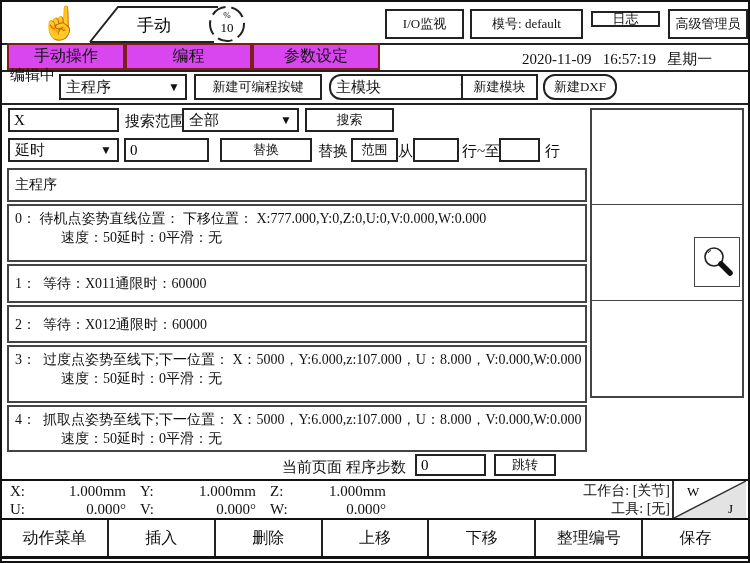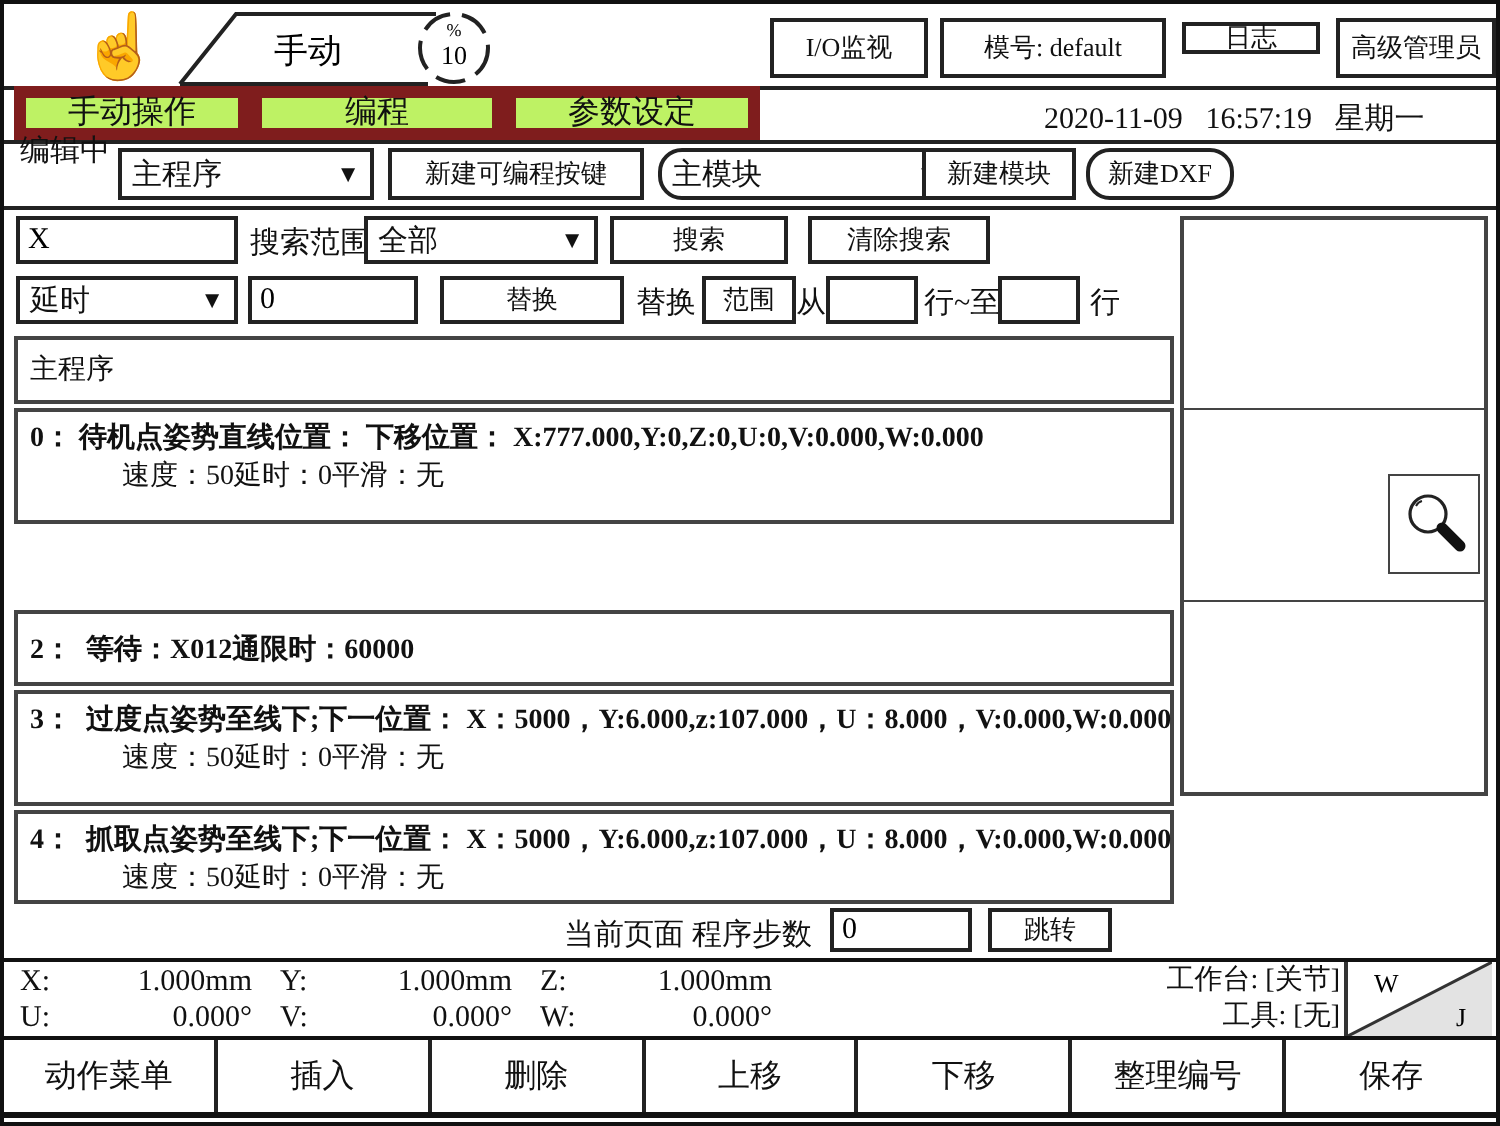--- a/index.html
+++ b/index.html
@@ -21,28 +21,28 @@
     font-size:15px;padding:0 5px;box-sizing:border-box;
   }
   .sel .arrow{font-size:12px;}
   .inp{
     position:absolute;border:2px solid #222;background:#fff;
     font-family:inherit;font-size:15px;padding:0 4px;box-sizing:border-box;outline:none;
   }
   .lbl{position:absolute;font-size:15px;white-space:nowrap;}
   .hline{position:absolute;left:0;width:100%;background:#222;height:2px;}
   .tab{
-    position:absolute;top:41px;height:27px;border:6px solid #7f1d1d;background:#bef264;
+    position:absolute;top:41px;height:27px;border:2px solid #7f1d1d;background:#d946ef;
     display:flex;align-items:center;justify-content:center;font-size:16px;box-sizing:border-box;
   }
   .listbox{
     position:absolute;left:5px;width:580px;border:2px solid #444;background:#fff;
     box-sizing:border-box;font-size:14px;
   }
-  .listbox .l1{white-space:pre;padding:4px 0 0 6px;font-weight:bold;}
+  .listbox .l1{white-space:pre;padding:4px 0 0 6px;}
   .listbox .l2{white-space:pre;padding:1px 0 0 52px;}
   #right-panel{
     position:absolute;left:588px;top:106px;width:154px;height:290px;
     border:2px solid #444;box-sizing:border-box;background:#fff;
   }
   #right-panel .cell{box-sizing:border-box;width:100%;}
   #status-bar{
     position:absolute;left:0;top:477px;width:100%;height:41px;
     border-top:2px solid #111;border-bottom:2px solid #111;box-sizing:border-box;background:#fff;
   }
@@ -108,41 +108,43 @@
 
   <div class="hline" style="top:101px;"></div>
 
   <input class="inp" style="left: 6px; top: 106px; width: 111px; height: 24px;" value="X">
   <div class="lbl" style="left:123px;top:110px;">搜索范围</div>
   <div class="sel" style="left:180px;top:106px;width:117px;height:24px;">
     <span>全部</span>
     <span class="arrow">▼</span>
   </div>
   <div class="btn" style="left:303px;top:106px;width:89px;height:24px;">搜索</div>
-  <div class="btn" style="left:402px;top:106px;width:91px;height:24px;">清除搜索</div>
 
   <div class="sel" style="left:6px;top:136px;width:111px;height:24px;">
     <span>延时</span>
     <span class="arrow">▼</span>
   </div>
   <input class="inp" style="left: 122px; top: 136px; width: 85px; height: 24px;" value="0">
   <div class="btn" style="left:218px;top:136px;width:92px;height:24px;">替换</div>
   <div class="lbl" style="left:316px;top:140px;">替换</div>
   <div class="btn" style="left:349px;top:136px;width:47px;height:24px;">范围</div>
   <div class="lbl" style="left:396px;top:140px;">从</div>
   <input class="inp" style="left: 411px; top: 136px; width: 46px; height: 24px;" value="">
   <div class="lbl" style="left:460px;top:140px;">行~至</div>
   <input class="inp" style="left: 497px; top: 136px; width: 41px; height: 24px;" value="">
   <div class="lbl" style="left:543px;top:140px;">行</div>
 
   <div class="listbox" style="top:166px;height:34px;display:flex;align-items:center;padding-left:6px;">主程序</div>
 
   <div class="listbox" style="top:202px;height:58px;">
     <div class="l1">0： 待机点姿势直线位置： 下移位置： X:777.000,Y:0,Z:0,U:0,V:0.000,W:0.000</div>
     <div class="l2">速度：50延时：0平滑：无</div>
+  </div>
+  <div class="listbox" style="top:262px;height:39px;">
+    <div class="l1" style="padding-top:9px;">1：  等待：X011通限时：60000</div>
   </div>
   <div class="listbox" style="top:303px;height:38px;">
     <div class="l1" style="padding-top:9px;">2：  等待：X012通限时：60000</div>
   </div>
   <div class="listbox" style="top:343px;height:58px;">
     <div class="l1">3：  过度点姿势至线下;下一位置： X：5000，Y:6.000,z:107.000，U：8.000，V:0.000,W:0.000</div>
     <div class="l2">速度：50延时：0平滑：无</div>
   </div>
   <div class="listbox" style="top:403px;height:47px;">
     <div class="l1">4：  抓取点姿势至线下;下一位置： X：5000，Y:6.000,z:107.000，U：8.000，V:0.000,W:0.000</div>

